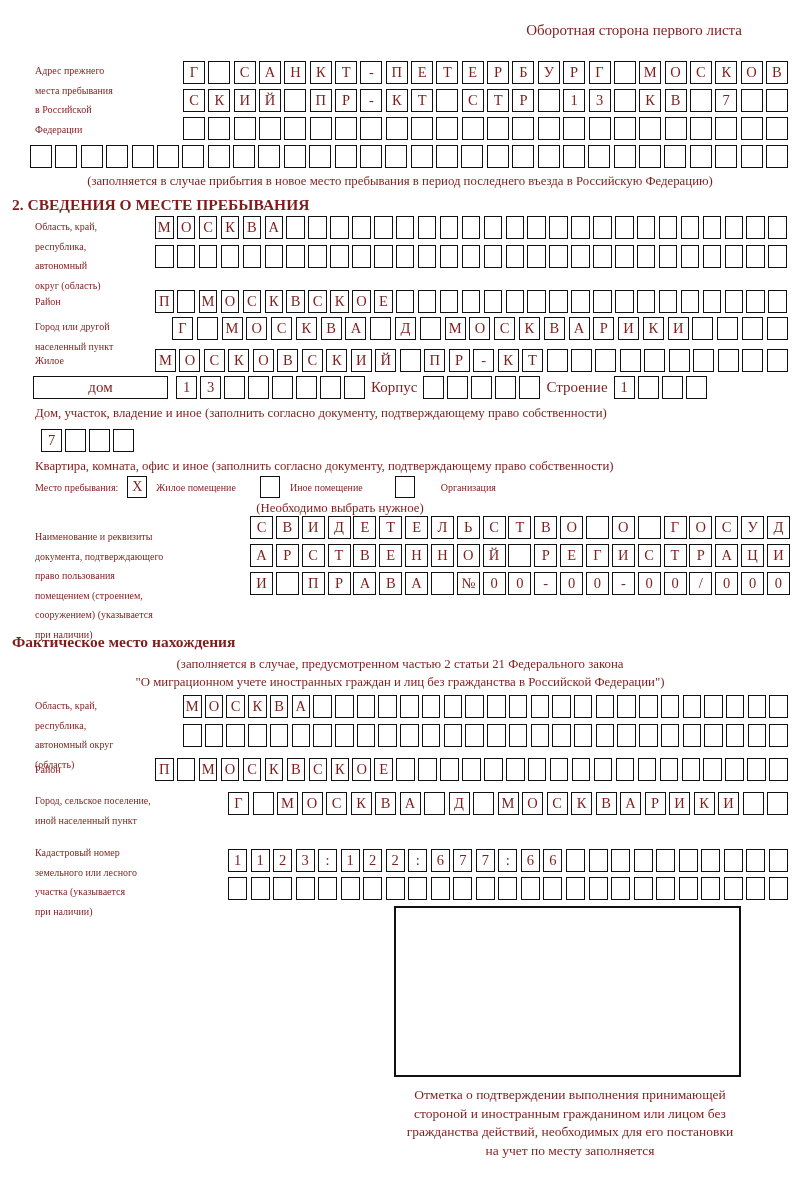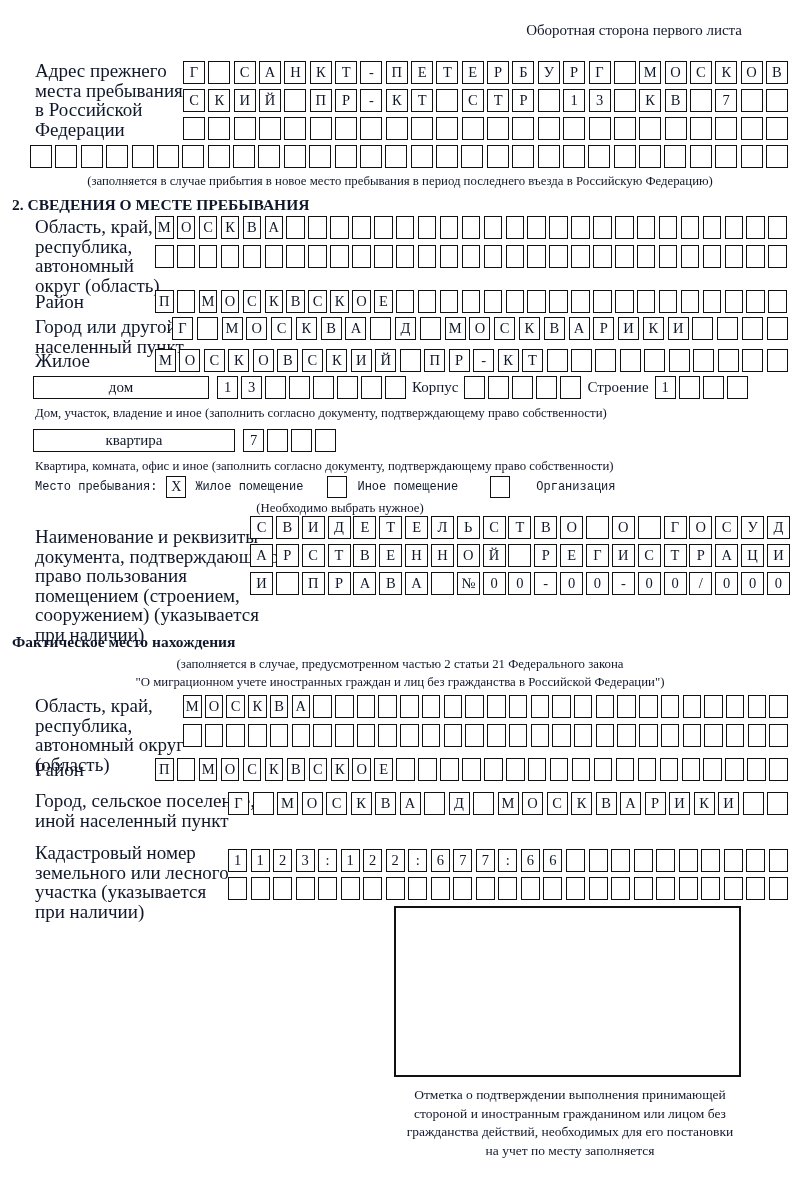--- a/index.html
+++ b/index.html
@@ -1,20 +1,20 @@
 <!DOCTYPE html>
 <html><head>
 <meta charset="utf-8">
 <style>
   html,body{margin:0;padding:0;background:#fff;}
   .page{
-    position:relative;width:800px;height:1180px;background:#fff;color:#0f172a;
+    position:relative;width:800px;height:1180px;background:#fff;color:#7f1d1d;
     font-family:"Liberation Serif","DejaVu Serif",serif;overflow:hidden;
   }
-  .txt{position:absolute;white-space:pre-line;font-size:19px;line-height:19.5px;}
+  .txt{position:absolute;white-space:pre-line;font-size:10px;line-height:19.5px;}
   .hdr{position:absolute;top:22px;right:58px;font-size:15px;}
   .note{position:absolute;font-size:12.8px;line-height:17px;}
   .center{left:0;width:800px;text-align:center;}
   .sec-title{position:absolute;font-weight:bold;font-size:15.5px;left:0;width:800px;text-align:left;margin-left:12px;}
   .crow{position:absolute;display:flex;justify-content:space-between;--cw:21px;}
   .cells-inline{display:flex;gap:3px;}
   .cell{
     width:var(--cw);height:23px;border:1.8px solid #111;box-sizing:border-box;
     display:flex;align-items:center;justify-content:center;
     font-size:14.5px;background:#fff;flex:0 0 auto;
@@ -22,28 +22,28 @@
   .w-addr{--cw:22px}
   .w-sm{--cw:18.5px}
   .w-doc{--cw:23px}
   .w-cad{--cw:19px}
   .w-city{--cw:21px}
   .inline-row{position:absolute;display:flex;align-items:center;}
   .labelbox{
     height:23px;border:1.8px solid #111;box-sizing:border-box;background:#fff;
     display:flex;align-items:center;justify-content:center;font-size:15px;flex:0 0 auto;
   }
-  .dom-box{width:176px;}
+  .dom-box{width:135px;}
   .kv-box{width:202px;}
   .inline-lbl{font-size:15px;margin:0 6px;flex:0 0 auto;}
   .checkbox{
     width:20px;height:22px;border:1.8px solid #111;box-sizing:border-box;background:#fff;
     display:flex;align-items:center;justify-content:center;font-size:14px;flex:0 0 auto;
   }
-  .stay-lbl{font-size:12px;font-family:Liberation Mono, monospace;}
+  .stay-lbl{font-size:10px;}
   .stamp-box{position:absolute;left:394px;top:906px;width:347px;height:171px;border:2px solid #111;box-sizing:border-box;background:#fff;}
   .stamp-caption{position:absolute;left:340px;top:1086px;width:460px;text-align:center;font-size:13.5px;line-height:18.5px;white-space:pre-line;}
 </style>
 </head>
 <body>
 
 <div class="page">
 
   <div class="hdr">Оборотная сторона первого листа</div>
 
@@ -350,21 +350,20 @@
     <div class="cells-inline" style="--cw:21px;">
         <div class="cell">1</div>
         <div class="cell"></div>
         <div class="cell"></div>
         <div class="cell"></div>
       </div>
   </div>
   <div class="note" style="left:35px;top:405px;">Дом, участок, владение и иное (заполнить согласно документу, подтверждающему право собственности)</div>
 
   <div class="inline-row" style="left:33px;top:429px;">
-    <div class="labelbox kv-box">квартира</div>
     <div style="width:8px;flex:0 0 auto;"></div>
     <div class="cells-inline" style="--cw:21px;">
         <div class="cell">7</div>
         <div class="cell"></div>
         <div class="cell"></div>
         <div class="cell"></div>
       </div>
   </div>
   <div class="note" style="left:35px;top:458px;">Квартира, комната, офис и иное (заполнить согласно документу, подтверждающему право собственности)</div>
 

